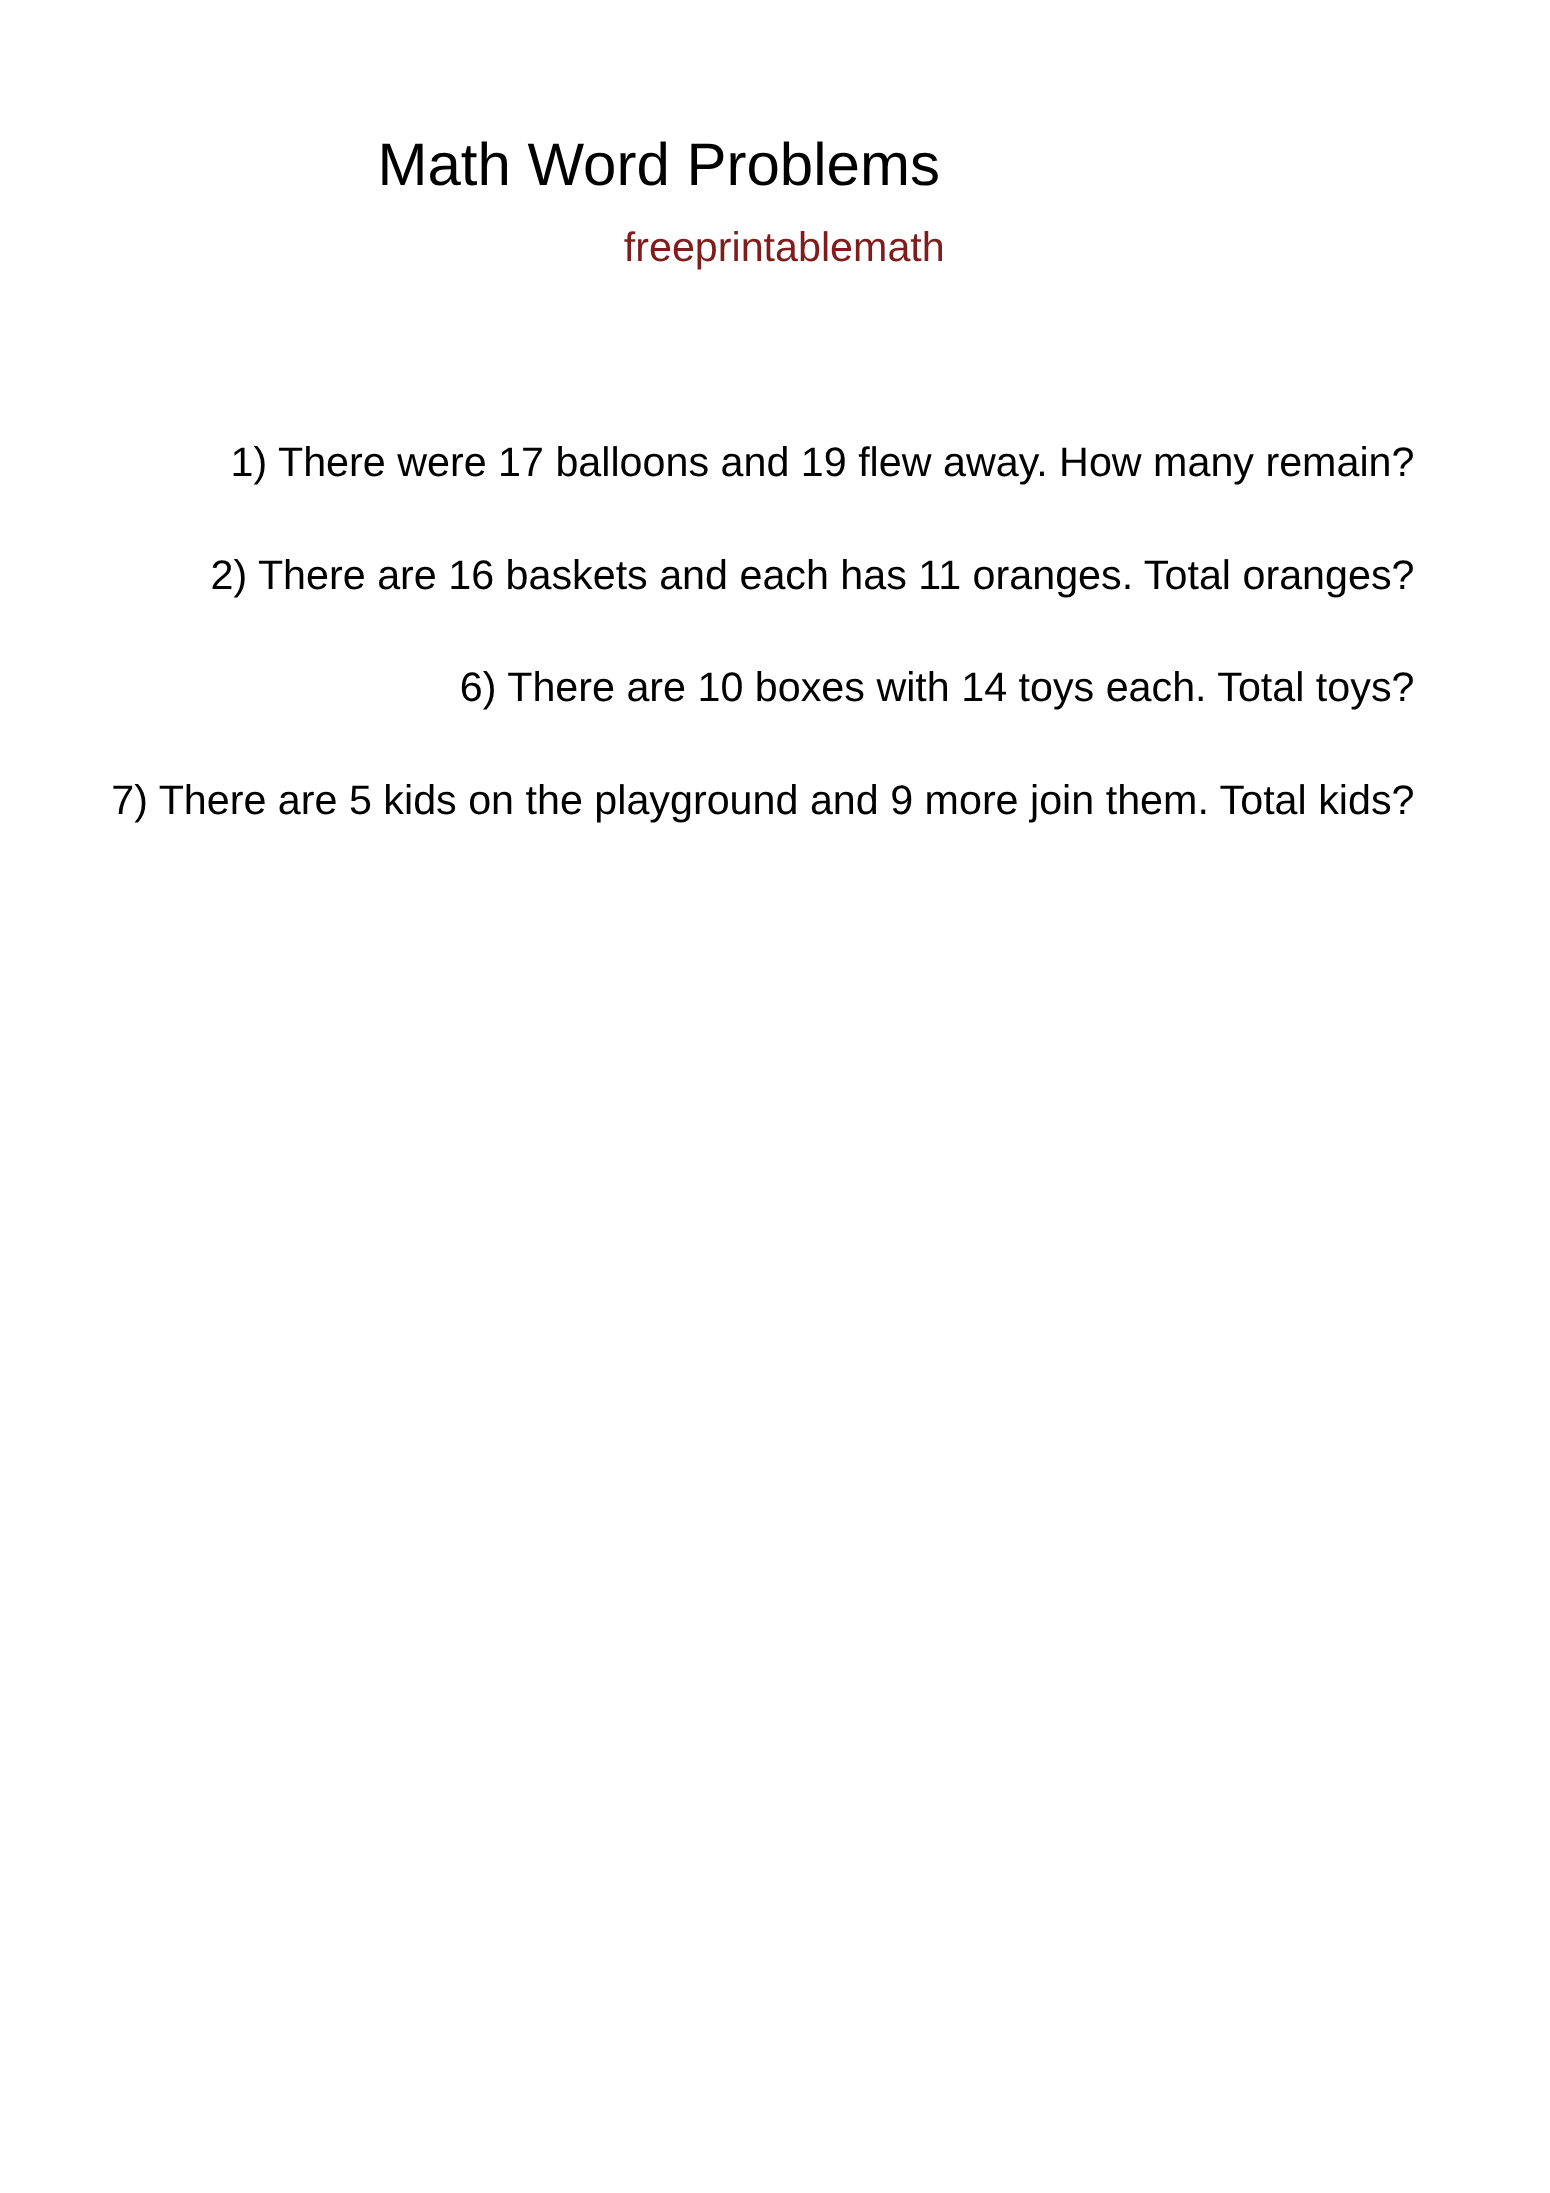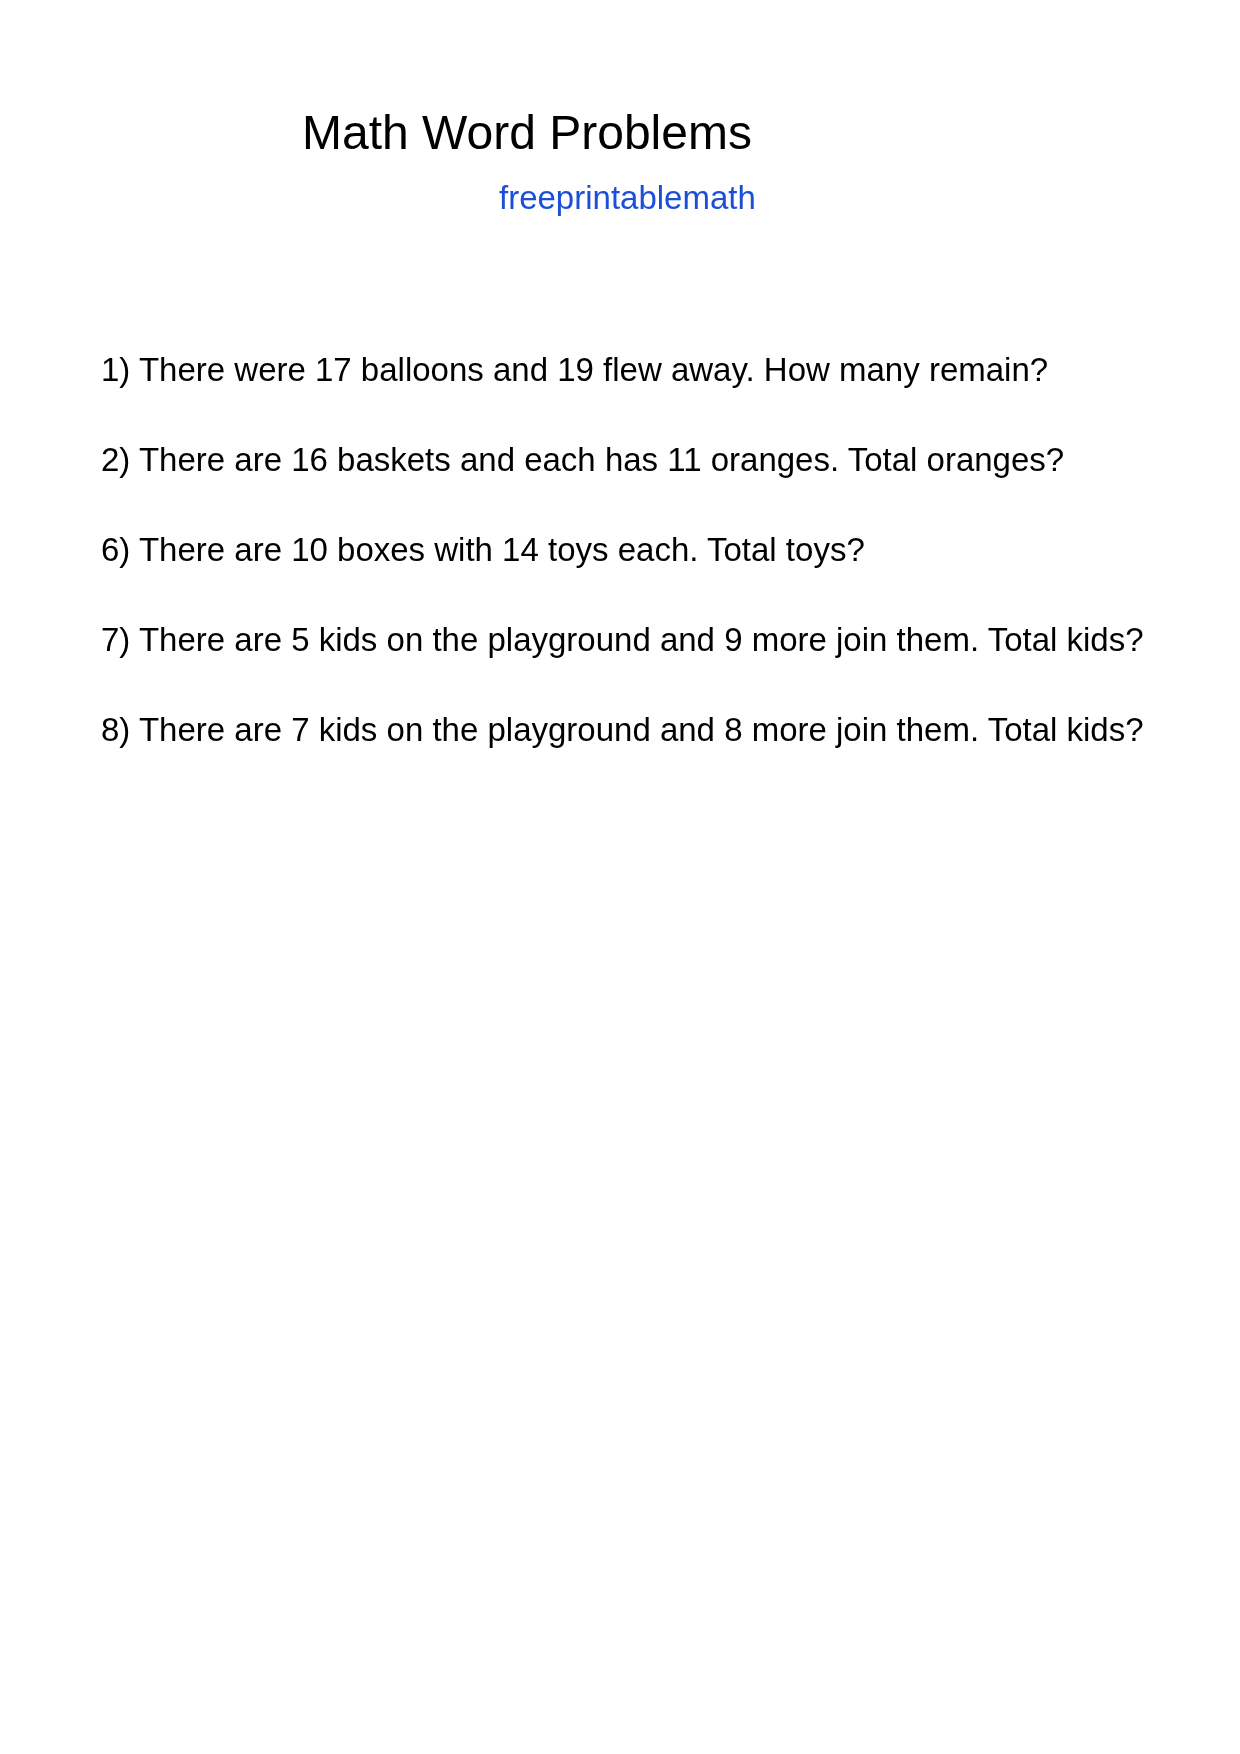--- a/index.html
+++ b/index.html
@@ -24,43 +24,43 @@
       margin: 0;
       font-weight: normal;
       white-space: nowrap;
     }
     .page-subtitle {
       position: absolute;
       left: 499px;
       top: 178px;
       font-size: 33px;
       line-height: 40px;
-      color: #1d4ed8;
+      color: #7f1d1d;
       white-space: nowrap;
     }
     .problem-list {
       position: absolute;
-      left: 101px;
+      left: 89px;
       top: 350px;
       margin: 0;
       padding: 0;
       list-style: none;
+      text-align: right;
     }
     .problem {
       height: 90px;
       font-size: 33px;
       line-height: 40px;
       white-space: nowrap;
     }
   </style>
 </head>
 <body>
 
 <h1 class="page-title">Math Word Problems</h1>
 <div class="page-subtitle">freeprintablemath</div>
 
 <ol class="problem-list">
   <li class="problem"><span>1)</span> <span>There were 17 balloons and 19 flew away. How many remain?</span></li>
   <li class="problem"><span>2)</span> <span>There are 16 baskets and each has 11 oranges. Total oranges?</span></li>
   <li class="problem"><span>6)</span> <span>There are 10 boxes with 14 toys each. Total toys?</span></li>
   <li class="problem"><span>7)</span> <span>There are 5 kids on the playground and 9 more join them. Total kids?</span></li>
-  <li class="problem"><span>8)</span> <span>There are 7 kids on the playground and 8 more join them. Total kids?</span></li>
 </ol>
 
 </body></html>

